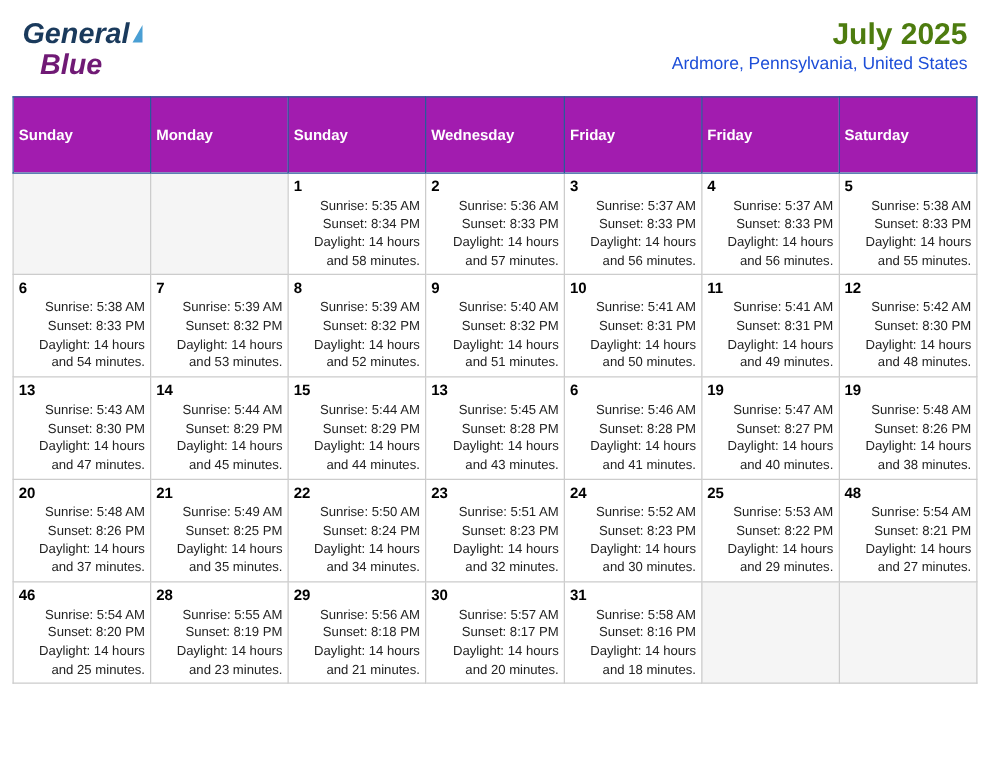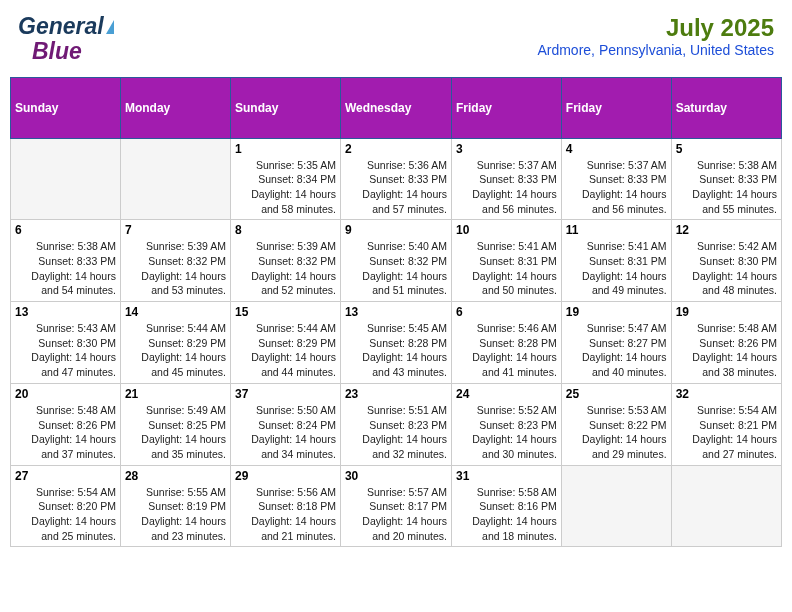--- a/index.html
+++ b/index.html
@@ -217,43 +217,43 @@
       <tr>
         <td>
           <span class="day-num">20</span>
           <div class="cell-content">Sunrise: 5:48 AM<br>Sunset: 8:26 PM<br>Daylight: 14 hours and 37 minutes.</div>
         </td>
         <td>
           <span class="day-num">21</span>
           <div class="cell-content">Sunrise: 5:49 AM<br>Sunset: 8:25 PM<br>Daylight: 14 hours and 35 minutes.</div>
         </td>
         <td>
-          <span class="day-num">37</span>
+          <span class="day-num">22</span>
           <div class="cell-content">Sunrise: 5:50 AM<br>Sunset: 8:24 PM<br>Daylight: 14 hours and 34 minutes.</div>
         </td>
         <td>
           <span class="day-num">23</span>
           <div class="cell-content">Sunrise: 5:51 AM<br>Sunset: 8:23 PM<br>Daylight: 14 hours and 32 minutes.</div>
         </td>
         <td>
           <span class="day-num">24</span>
           <div class="cell-content">Sunrise: 5:52 AM<br>Sunset: 8:23 PM<br>Daylight: 14 hours and 30 minutes.</div>
         </td>
         <td>
           <span class="day-num">25</span>
           <div class="cell-content">Sunrise: 5:53 AM<br>Sunset: 8:22 PM<br>Daylight: 14 hours and 29 minutes.</div>
         </td>
         <td>
-          <span class="day-num">32</span>
+          <span class="day-num">48</span>
           <div class="cell-content">Sunrise: 5:54 AM<br>Sunset: 8:21 PM<br>Daylight: 14 hours and 27 minutes.</div>
         </td>
       </tr>
       <tr>
         <td>
-          <span class="day-num">27</span>
+          <span class="day-num">46</span>
           <div class="cell-content">Sunrise: 5:54 AM<br>Sunset: 8:20 PM<br>Daylight: 14 hours and 25 minutes.</div>
         </td>
         <td>
           <span class="day-num">28</span>
           <div class="cell-content">Sunrise: 5:55 AM<br>Sunset: 8:19 PM<br>Daylight: 14 hours and 23 minutes.</div>
         </td>
         <td>
           <span class="day-num">29</span>
           <div class="cell-content">Sunrise: 5:56 AM<br>Sunset: 8:18 PM<br>Daylight: 14 hours and 21 minutes.</div>
         </td>

